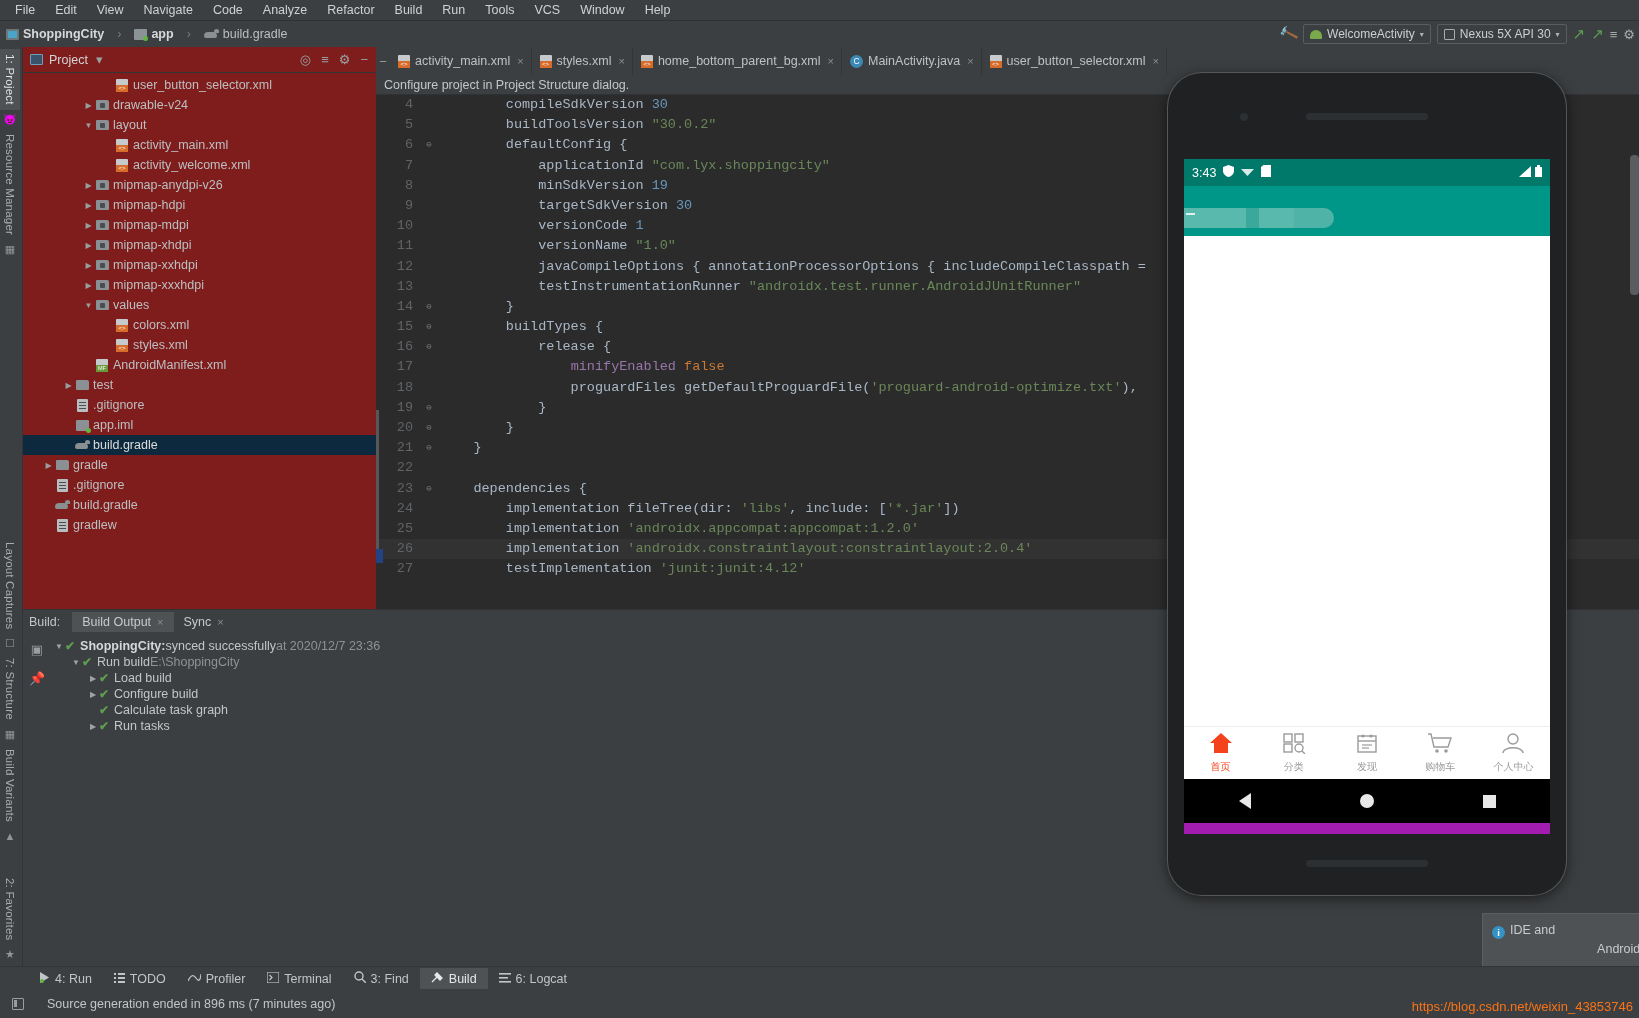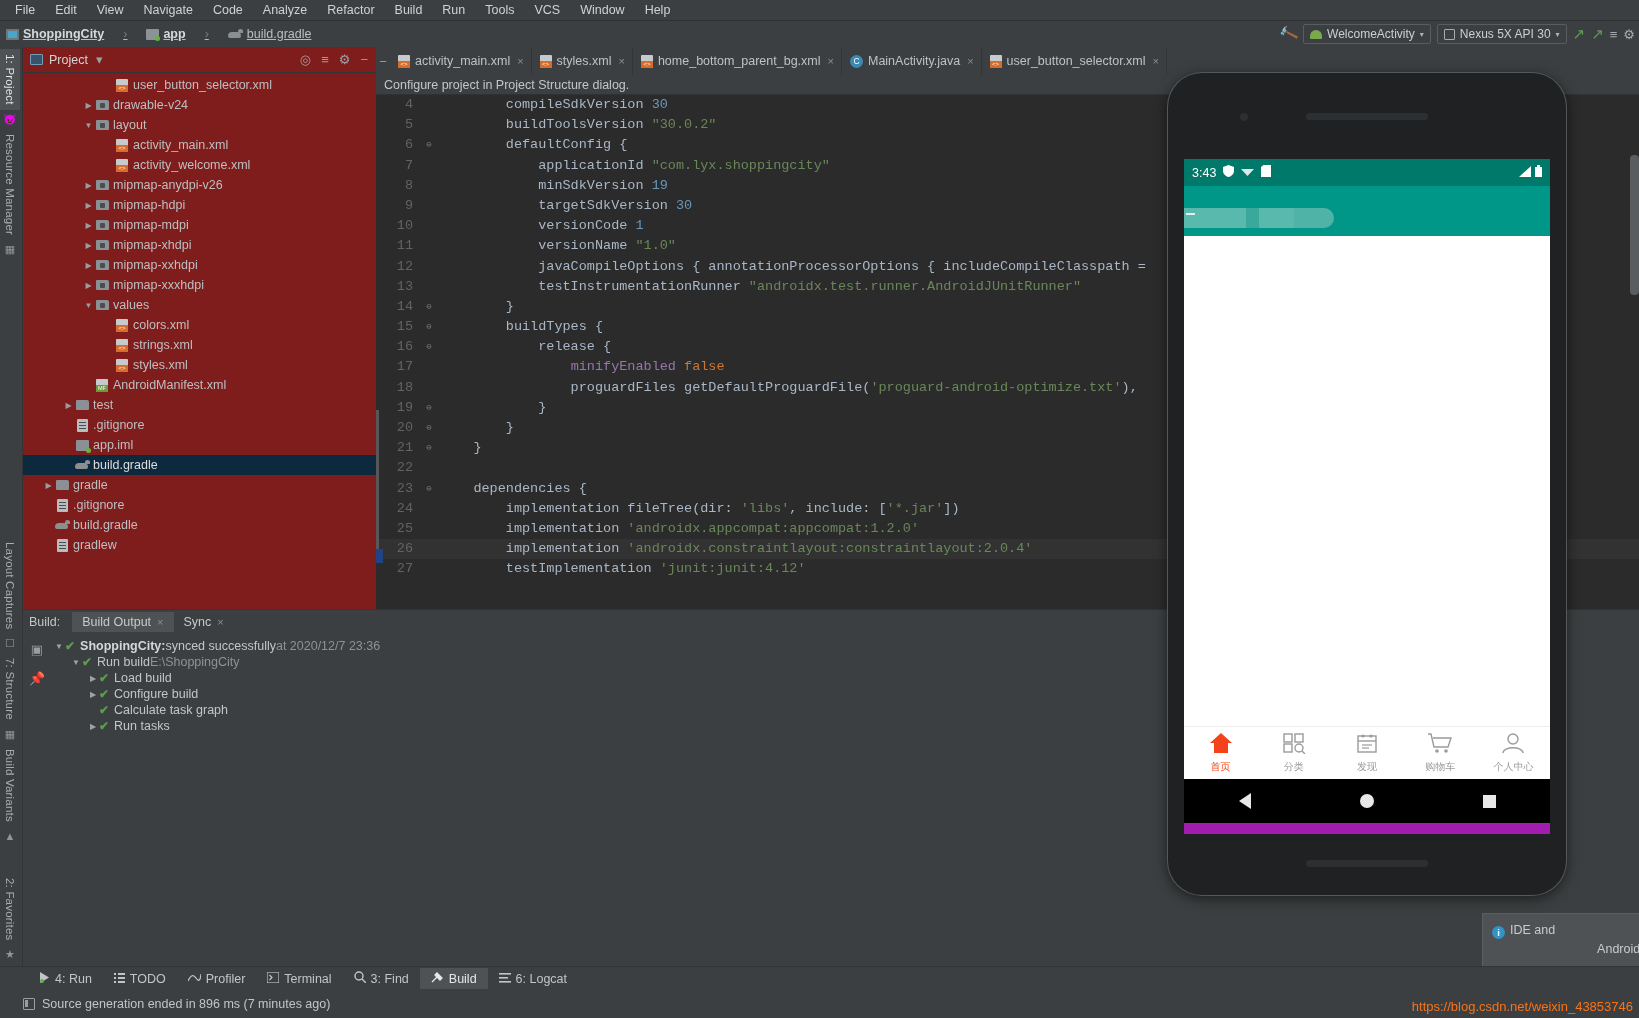--- a/index.html
+++ b/index.html
@@ -5,21 +5,21 @@
   * { box-sizing: border-box; margin:0; padding:0; }
   html,body { width:1639px; height:1018px; overflow:hidden; background:#3c3f41; }
   body { font-family:"Liberation Sans", sans-serif; font-size:12.5px; color:#bbbbbb; position:relative; }
 
   
   .menubar { height:21px; background:#3c3f41; display:flex; align-items:center; padding-left:6px; gap:2px; border-bottom:1px solid #2f3133;}
   .menubar .mi { padding:2px 9px; color:#cfd2d4; font-size:12.5px; white-space:nowrap; }
 
   
   .toolbar { height:26px; background:#3c3f41; display:flex; align-items:center; padding-left:6px; position:relative; }
-  .crumbs { display:flex; align-items:center; gap:17px;text-decoration:underline; }
+  .crumbs { display:flex; align-items:center; gap:11px; }
   .crumbs .c { display:flex; align-items:center; gap:4px; font-size:12.5px; }
   .crumbs .sep { color:#7a7d7f; padding:0 2px; }
   .crumb-bold { font-weight:bold; color:#d6d9db; }
   .crumb-norm { color:#bcbfc1; }
   .ficon { width:13px; height:11px; border-radius:1px; display:inline-block; position:relative; }
   .ficon.mod { background:#8c9396; }
   .ficon.mod:after { content:""; position:absolute; width:5px; height:5px; border-radius:50%; background:#62b543; right:-1px; bottom:-1px; }
   .ficon.prj { background:#6d7679; }
   .ficon.prj:after { content:""; position:absolute; inset:2px 2px 2px 2px; background:#49a5c9; }
   .gicon { width:15px; height:11px; display:inline-block; position:relative; }
@@ -143,21 +143,21 @@
 
   
   .balloon { position:absolute; left:1482px; top:866px; width:180px; background:#4e5254; border:1px solid #5b5f61; padding:7px 9px; font-size:12.5px; color:#c8cbcd; line-height:19px;}
   .balloon .iinfo { width:13px; height:13px; border-radius:50%; background:#3592c4; color:#fff; font-size:9.5px; display:inline-flex; align-items:center; justify-content:center; font-weight:bold; margin-right:5px; vertical-align:-2px;}
   .balloon .l2 { text-align:right; }
 
   
   .toolwin { position:absolute; left:0; right:0; bottom:28px; height:24px; background:#3c3f41; border-top:1px solid #323436; display:flex; align-items:center; padding-left:28px; gap:0; }
   .twitem { display:flex; align-items:center; gap:5px; padding:3px 11px; color:#c2c5c7; font-size:12.5px; white-space:nowrap;}
   .twitem.sel { background:#4e5254; color:#e6e9eb;}
-  .statusbar { position:absolute; left:15px; right:0; bottom:0; height:28px; background:#3c3f41; display:flex; align-items:center; padding-left:8px; gap:7px; font-size:12.5px; color:#c2c5c7;text-align:right;}
+  .statusbar { position:absolute; left:4px; right:0; bottom:0; height:28px; background:#3c3f41; display:flex; align-items:center; padding-left:8px; gap:23px; font-size:12.5px; color:#c2c5c7;text-align:right;}
   .wm { position:absolute; right:6px; bottom:4px; color:#f97316; font-size:13px; font-family:"Liberation Sans",sans-serif;}
   .sbicon { width:12px; height:12px; border:1.4px solid #9a9d9f; border-radius:1px; display:inline-block; position:relative;}
   .sbicon:after{content:"";position:absolute;left:1px;top:1px;width:3px;height:7px;background:#9a9d9f;}
 </style>
 </head>
 <body>
 
 <div class="menubar">
   <div class="mi">File</div>
   <div class="mi">Edit</div>
@@ -342,28 +342,20 @@
           </span>
           <span>values</span>
         </div>
         <div class="row">
           <span style="width:80px;flex:none"></span>
           <span class="tw"></span>
           <span class="ico">
             <span class="xmlico"></span>
           </span>
           <span>colors.xml</span>
-        </div>
-        <div class="row">
-          <span style="width:80px;flex:none"></span>
-          <span class="tw"></span>
-          <span class="ico">
-            <span class="xmlico"></span>
-          </span>
-          <span>strings.xml</span>
         </div>
         <div class="row">
           <span style="width:80px;flex:none"></span>
           <span class="tw"></span>
           <span class="ico">
             <span class="xmlico"></span>
           </span>
           <span>styles.xml</span>
         </div>
         <div class="row">

